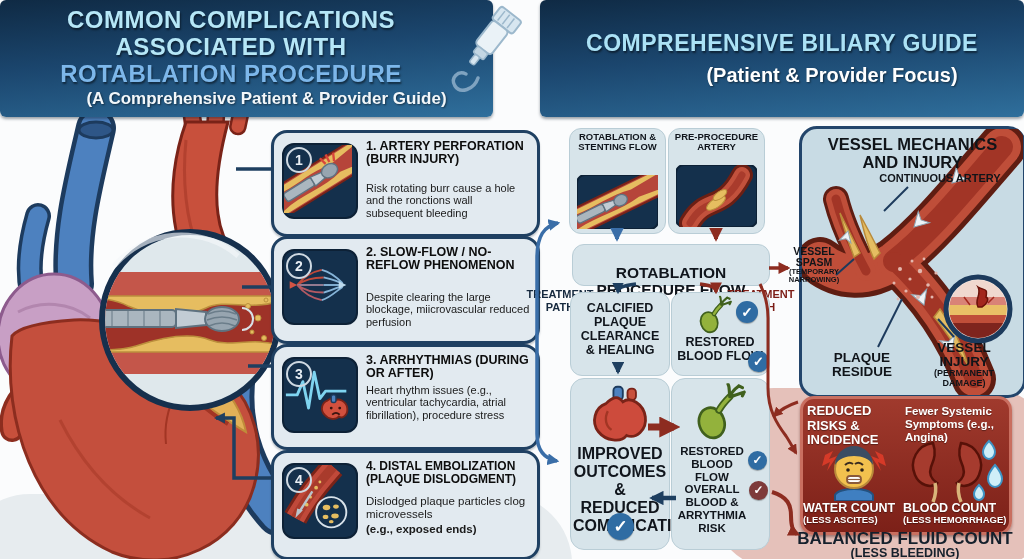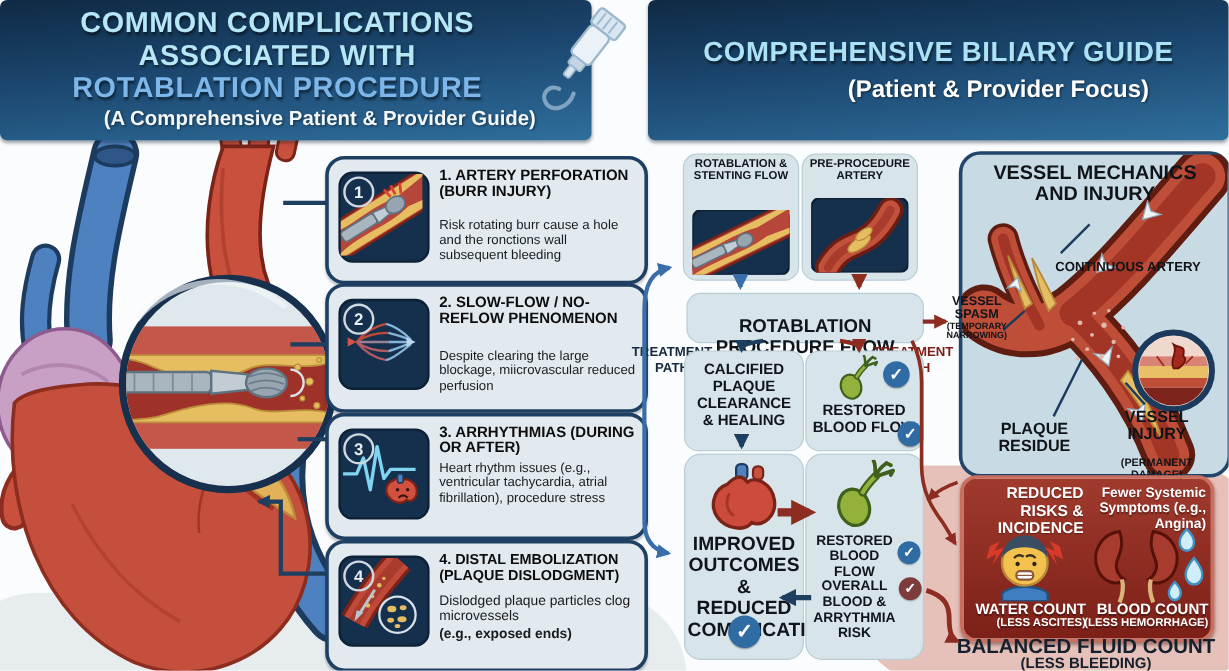--- a/index.html
+++ b/index.html
@@ -30,21 +30,21 @@
   .ftext{font-weight:800;color:#10151c;text-align:center;line-height:1.12;}
   .tpl{font-weight:800;font-size:11px;line-height:1.15;text-align:center;}
   .chk{border-radius:50%;background:#2f6ca3;color:#ffffff;font-weight:800;text-align:center;box-shadow:0 1px 1px rgba(0,0,0,.3);}
   .chk.dark{background:#7e3b3b;}
   
   .vpanel{background:#c8dbe4;border:3px solid #23456b;border-radius:18px;}
   .vtitle{font-weight:800;font-size:16.5px;line-height:1.08;color:#101419;width:100%;text-align:center;}
   .vlabel{font-weight:800;color:#101419;text-align:center;line-height:1.05;}
   
   .rpanel{background:linear-gradient(180deg,#a03a2d 0%,#7c2018 100%);border:3px solid #c96f60;border-radius:14px;box-shadow:0 2px 3px rgba(60,10,5,.4);}
-  .rlabel{font-weight:800;color:#ffffff;text-align:right;line-height:1.12;text-shadow:0 1px 1px rgba(0,0,0,.4);}
+  .rlabel{font-weight:800;color:#ffffff;text-align:left;line-height:1.12;text-shadow:0 1px 1px rgba(0,0,0,.4);}
   .ftr{font-weight:800;color:#15202c;text-align:center;}
 </style>
 </head>
 <body>
 
 <div id="app">
 
   <div class="abs blob-gray" style="left:-40px;top:494px;width:612px;height:140px;z-index:0;"></div>
   <div class="abs blob-pink" style="left:714px;top:388px;width:336px;height:180px;z-index:0;"></div>
 
@@ -319,29 +319,29 @@
         <rect x="144" y="186" width="64" height="8" fill="#bf4e39"></rect>
         <rect x="144" y="194" width="64" height="18" fill="#7e241d"></rect>
         <path d="M176,178 C172,170 180,166 176,158 C182,162 186,158 184,168 C188,170 184,176 180,178 Z" fill="#a3281e" stroke="#6b1209" stroke-width="1.5"></path>
         <path d="M168,176 l-6,-8 M186,174 l6,-6" stroke="#a3281e" stroke-width="1.5"></path>
       </g>
     </svg>
     <div class="abs" style="left:0;top:7px;width:100%;">
       <div class="vtitle">VESSEL MECHANICS</div>
       <div class="vtitle">AND INJURY</div>
     </div>
-    <div class="abs vlabel" style="left:76px;top:44px;width:124px;font-size:11px;margin-top:45px;">CONTINUOUS ARTERY</div>
+    <div class="abs vlabel" style="left:76px;top:44px;width:124px;font-size:11px;">CONTINUOUS ARTERY</div>
     <div class="abs" style="left:-23px;top:117px;width:70px;">
       <div class="vlabel" style="font-size:10.5px;">VESSEL SPASM</div>
       <div class="vlabel" style="font-size:7.5px;">(TEMPORARY NARROWING)</div>
     </div>
     <div class="abs vlabel" style="left:14px;top:222px;width:92px;font-size:13.5px;">PLAQUE RESIDUE</div>
     <div class="abs" style="left:116px;top:212px;width:92px;">
       <div class="vlabel" style="font-size:13.5px;">VESSEL INJURY</div>
-      <div class="vlabel" style="font-size:9px;margin-top:12px;">(PERMANENT DAMAGE)</div>
+      <div class="vlabel" style="font-size:9px;">(PERMANENT DAMAGE)</div>
     </div>
   </div>
 
   <div class="abs rpanel" style="left:800px;top:396px;width:206px;height:133px;z-index:2;">
     <div class="abs rlabel" style="left:4px;top:5px;width:96px;font-size:13px;">REDUCED RISKS &amp; INCIDENCE</div>
     <div class="abs rlabel" style="left:102px;top:6px;width:100px;font-size:11.5px;">Fewer Systemic Symptoms (e.g., Angina)</div>
     <svg class="abs" style="left:16px;top:44px;" width="70" height="58" viewBox="0 0 70 58">
       <polygon points="6,12 14,8 10,16 18,13 8,28 11,19 3,23" fill="#d63a28"></polygon>
       <polygon points="64,12 56,8 60,16 52,13 62,28 59,19 67,23" fill="#d63a28"></polygon>
       <path d="M16,52 C20,44 50,44 54,52 L54,58 L16,58 Z" fill="#3f7fc1" stroke="#24517f" stroke-width="2"></path>

